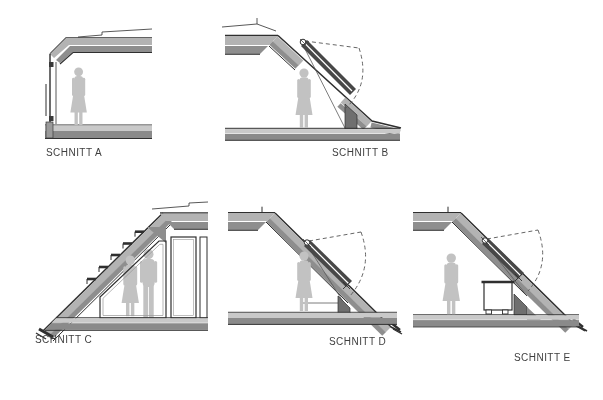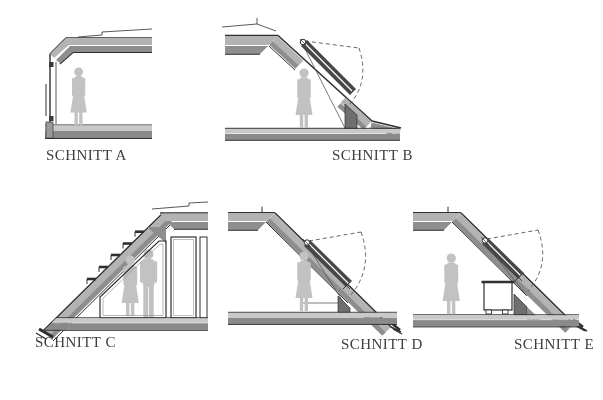--- a/index.html
+++ b/index.html
@@ -6,25 +6,24 @@
   .canvas{
     position:relative;
     width:603px;height:400px;
     background:var(--background,#ffffff);
     font-family:"Liberation Sans", sans-serif;
     overflow:hidden;
   }
   .canvas svg{position:absolute;left:0;top:0;}
   .label{
     position:absolute;
-    font-size:15px;
+    font-size:10px;
     letter-spacing:.45px;
     color:var(--label-text,#3e3e3e);
     white-space:nowrap;
-    font-family:Liberation Serif, serif;
   }
   
   .ln{stroke:var(--line,#2f2f2f);fill:none;stroke-linecap:butt;}
   .fb1{fill:var(--band-light,#b3b3b3);stroke:none;}
   .fb2{fill:var(--band-mid,#8e8e8e);stroke:none;}
   .sb1{stroke:var(--band-light,#b3b3b3);fill:none;}
   .sb2{stroke:var(--band-mid,#8e8e8e);fill:none;}
   .ff1{fill:var(--floor-light,#c9c9c9);stroke:none;}
   .ff2{fill:var(--floor-dark,#8a8a8a);stroke:none;}
   .knee{fill:var(--knee-wall,#6f6f6f);stroke:var(--line,#2f2f2f);stroke-width:.7;}
@@ -211,15 +210,15 @@
         <rect class="boxfill" stroke-width=".9" x="486" y="310" width="5.5" height="4"></rect>
         <rect class="boxfill" stroke-width=".9" x="502.5" y="310" width="5.5" height="4"></rect>
       </g>
       <use href="#fig-woman" class="fig" transform="translate(438,253) scale(1.02)"></use>
     </g>
   </svg>
 
   <div class="label" style="left:46px;top:147px">SCHNITT A</div>
   <div class="label" style="left:332px;top:147px">SCHNITT B</div>
   <div class="label" style="left:35px;top:334px">SCHNITT C</div>
-  <div class="label" style="left:341px;top:336px">SCHNITT D</div>
-  <div class="label" style="left:514px;top:336px">SCHNITT E</div>
+  <div class="label" style="left:329px;top:336px">SCHNITT D</div>
+  <div class="label" style="left:514px;top:352px">SCHNITT E</div>
 </div>
 
 </body></html>

